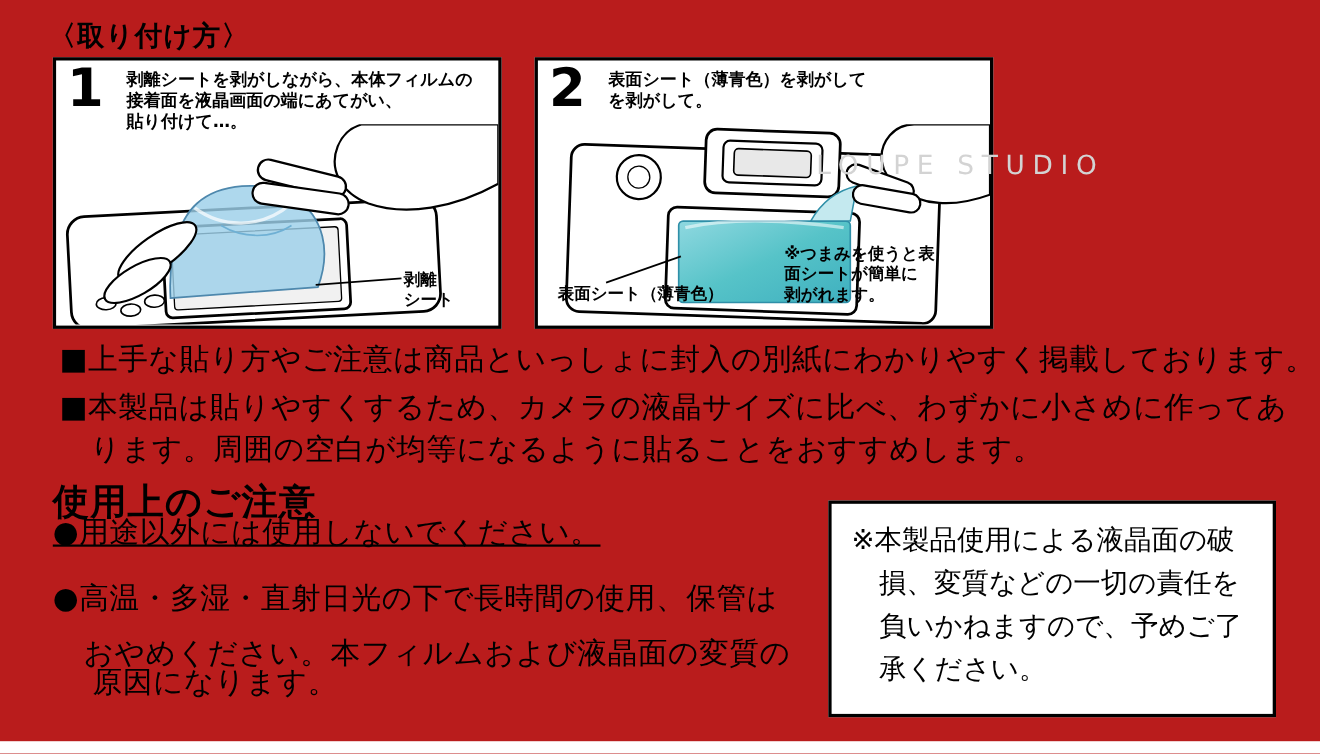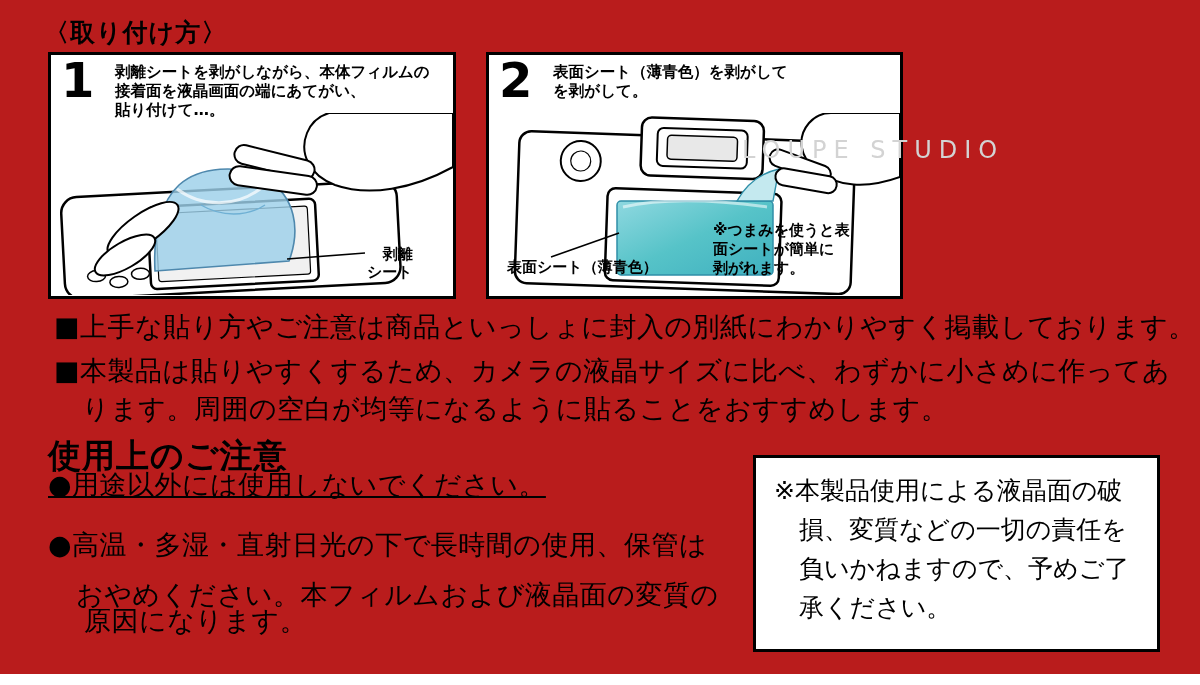--- a/index.html
+++ b/index.html
@@ -6,21 +6,21 @@
   .page{position:relative;width:1200px;height:674px;background:#b91c1c;overflow:hidden;
         font-family:"DejaVu Sans","Liberation Sans",sans-serif;color:#000;}
   .abs{position:absolute;}
   .title{left:44px;top:16px;font-size:25px;font-weight:700;letter-spacing:1px;}
   .panel{position:absolute;top:52px;height:247px;border:3px solid #000;background:#fff;box-sizing:border-box;}
   .panel-1{left:48px;width:408px;}
   .panel-2{left:486px;width:417px;}
   .step-num{position:absolute;left:10px;top:0px;font-size:48px;font-weight:800;line-height:1.05;}
   .step-text{position:absolute;left:64px;top:8px;font-size:15.5px;font-weight:700;line-height:19px;white-space:nowrap;}
   .illus{position:absolute;left:0;top:58px;}
-  .film-label{position:absolute;left:316px;top:190px;font-size:15px;font-weight:700;line-height:18px;text-align:right;}
+  .film-label{position:absolute;left:316px;top:190px;font-size:15px;font-weight:700;line-height:18px;text-align:left;}
   .sheet-label{position:absolute;left:18px;top:203px;font-size:15px;font-weight:700;white-space:nowrap;}
   .pinch-note{position:absolute;left:224px;top:166px;font-size:15px;font-weight:700;line-height:19px;white-space:nowrap;}
   .watermark{position:absolute;left:742px;top:136px;font-size:24px;letter-spacing:7px;color:#d3d3d3;font-weight:400;white-space:nowrap;pointer-events:none;}
   .para{position:absolute;font-size:27px;line-height:1.25;letter-spacing:0.5px;white-space:nowrap;}
   .p1{left:54px;top:310px;}
   .p2a{left:54px;top:354px;}
   .p2b{left:82px;top:392px;}
   .h-caution{position:absolute;left:48px;top:434px;font-size:33px;font-weight:800;letter-spacing:1px;text-align:center;}
   .c1{left:48px;top:468px;text-decoration:underline;}
   .c2a{left:48px;top:528px;}

